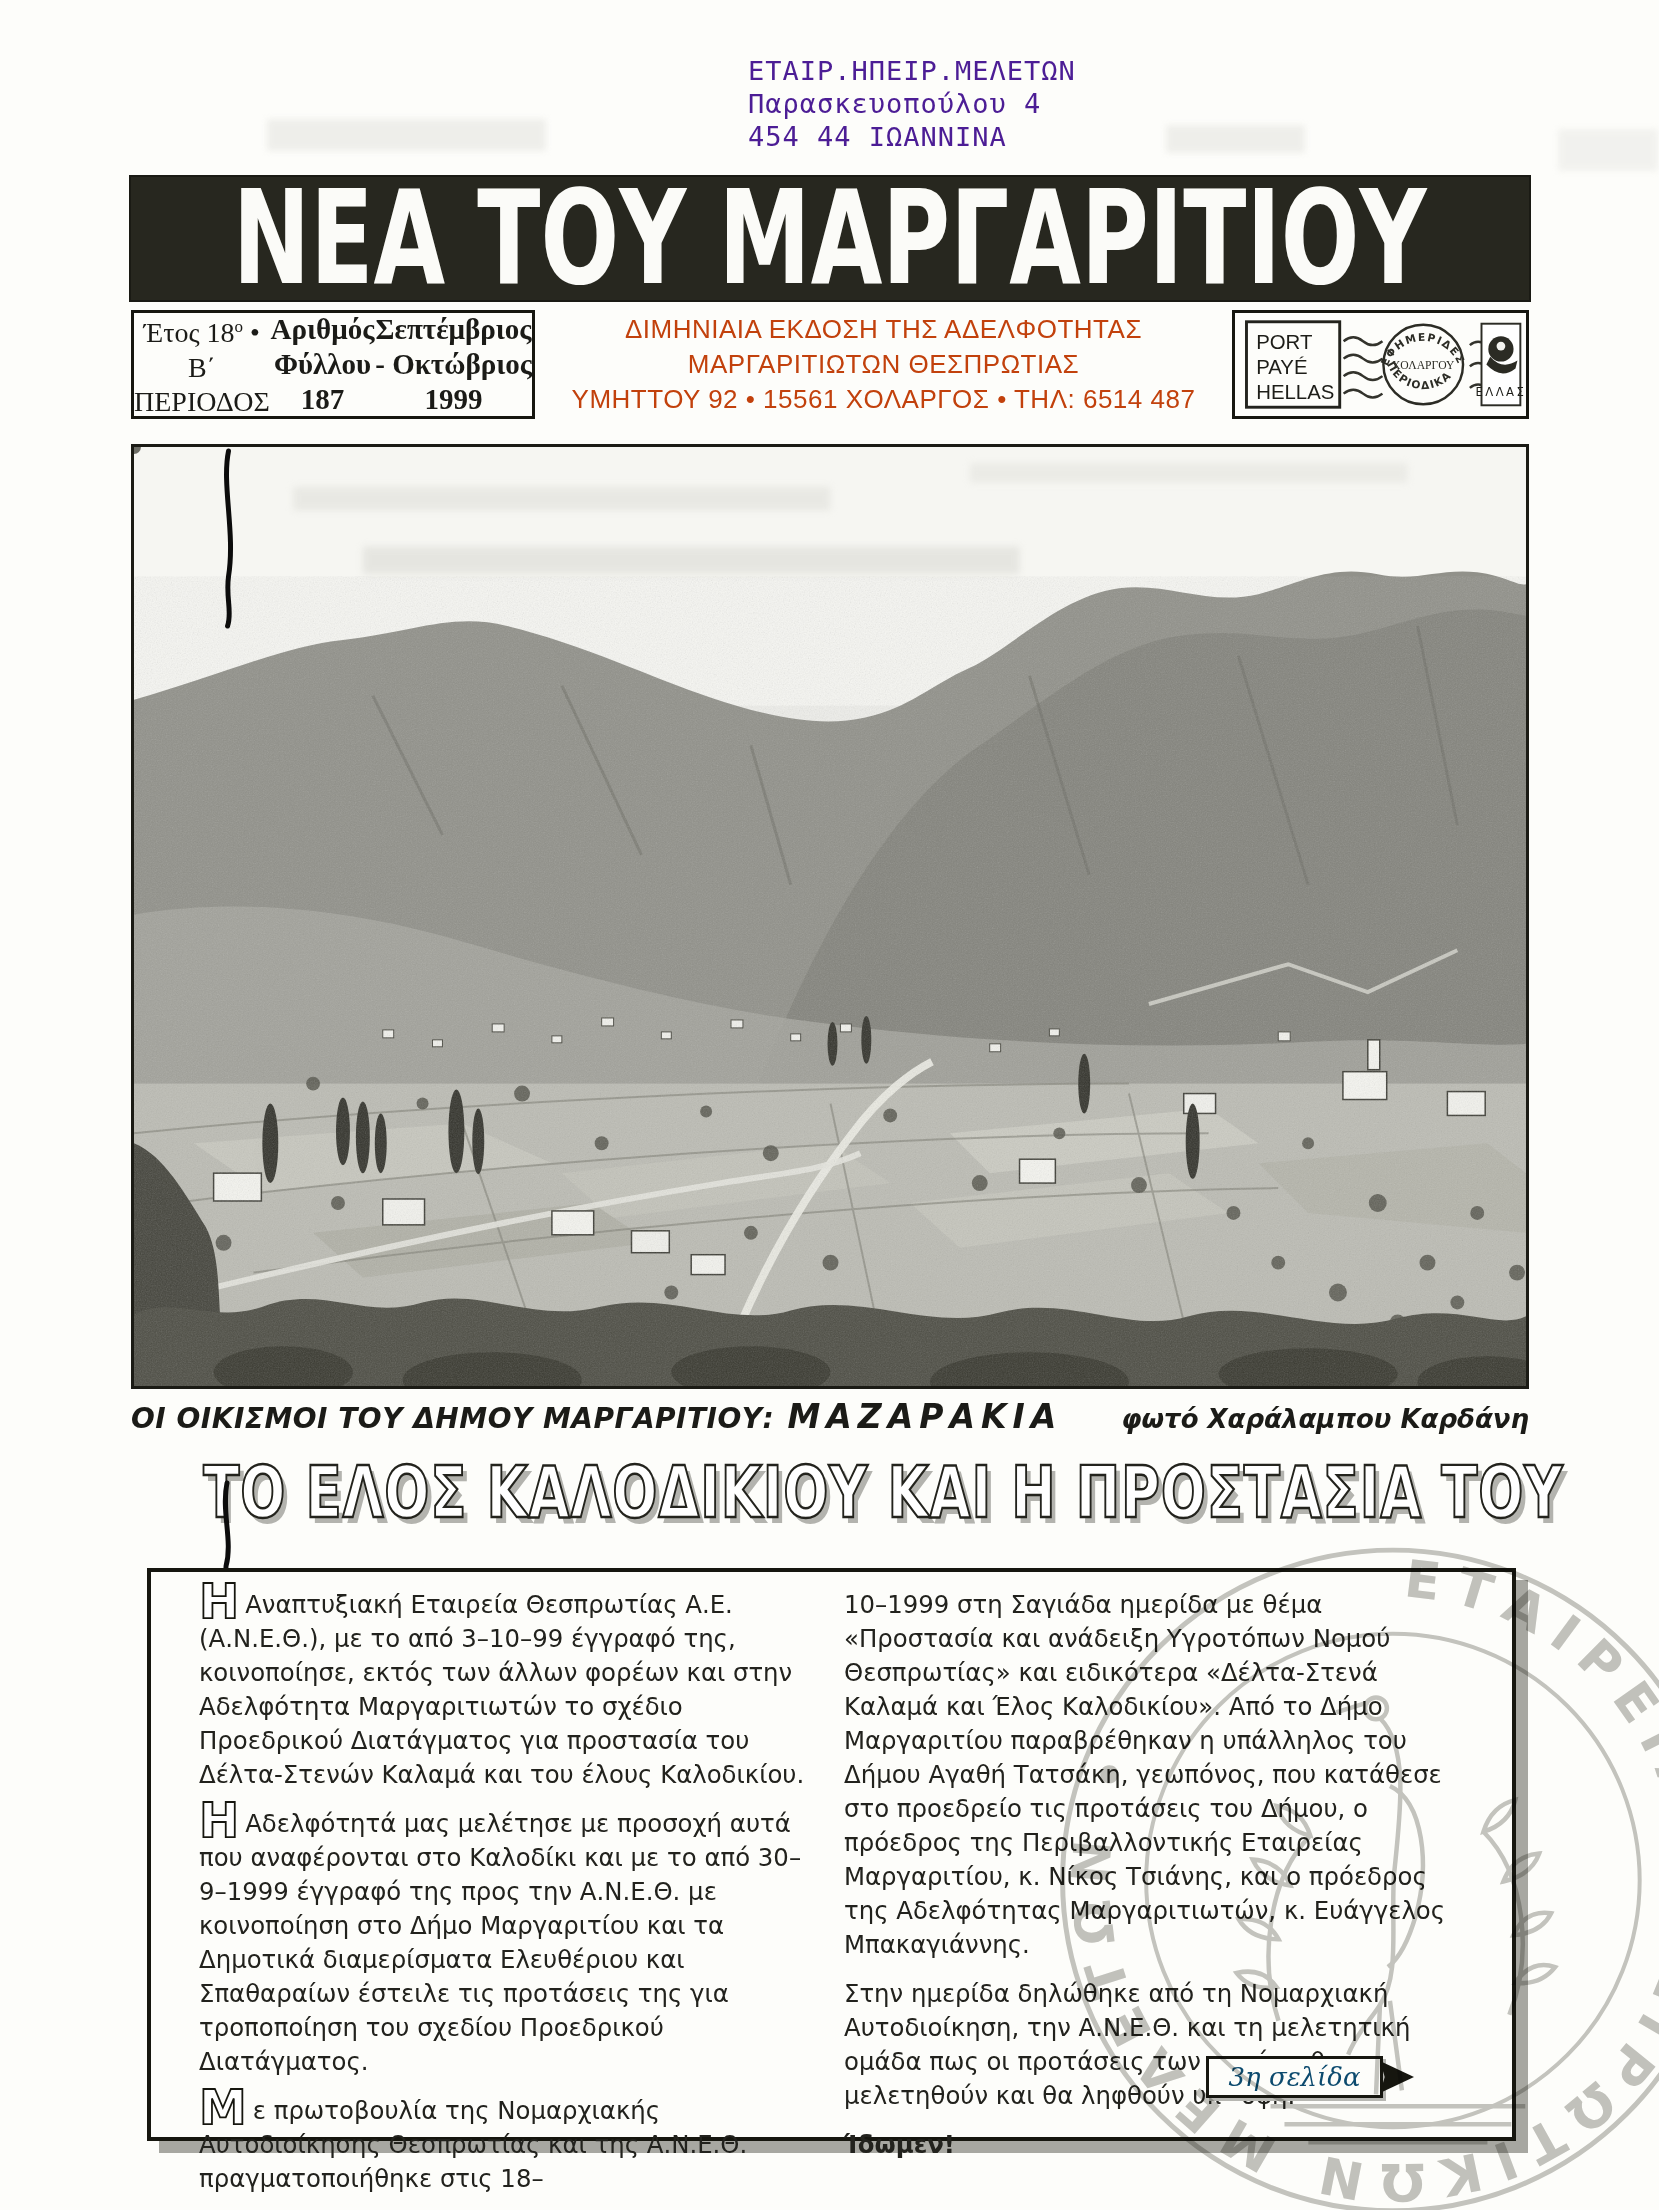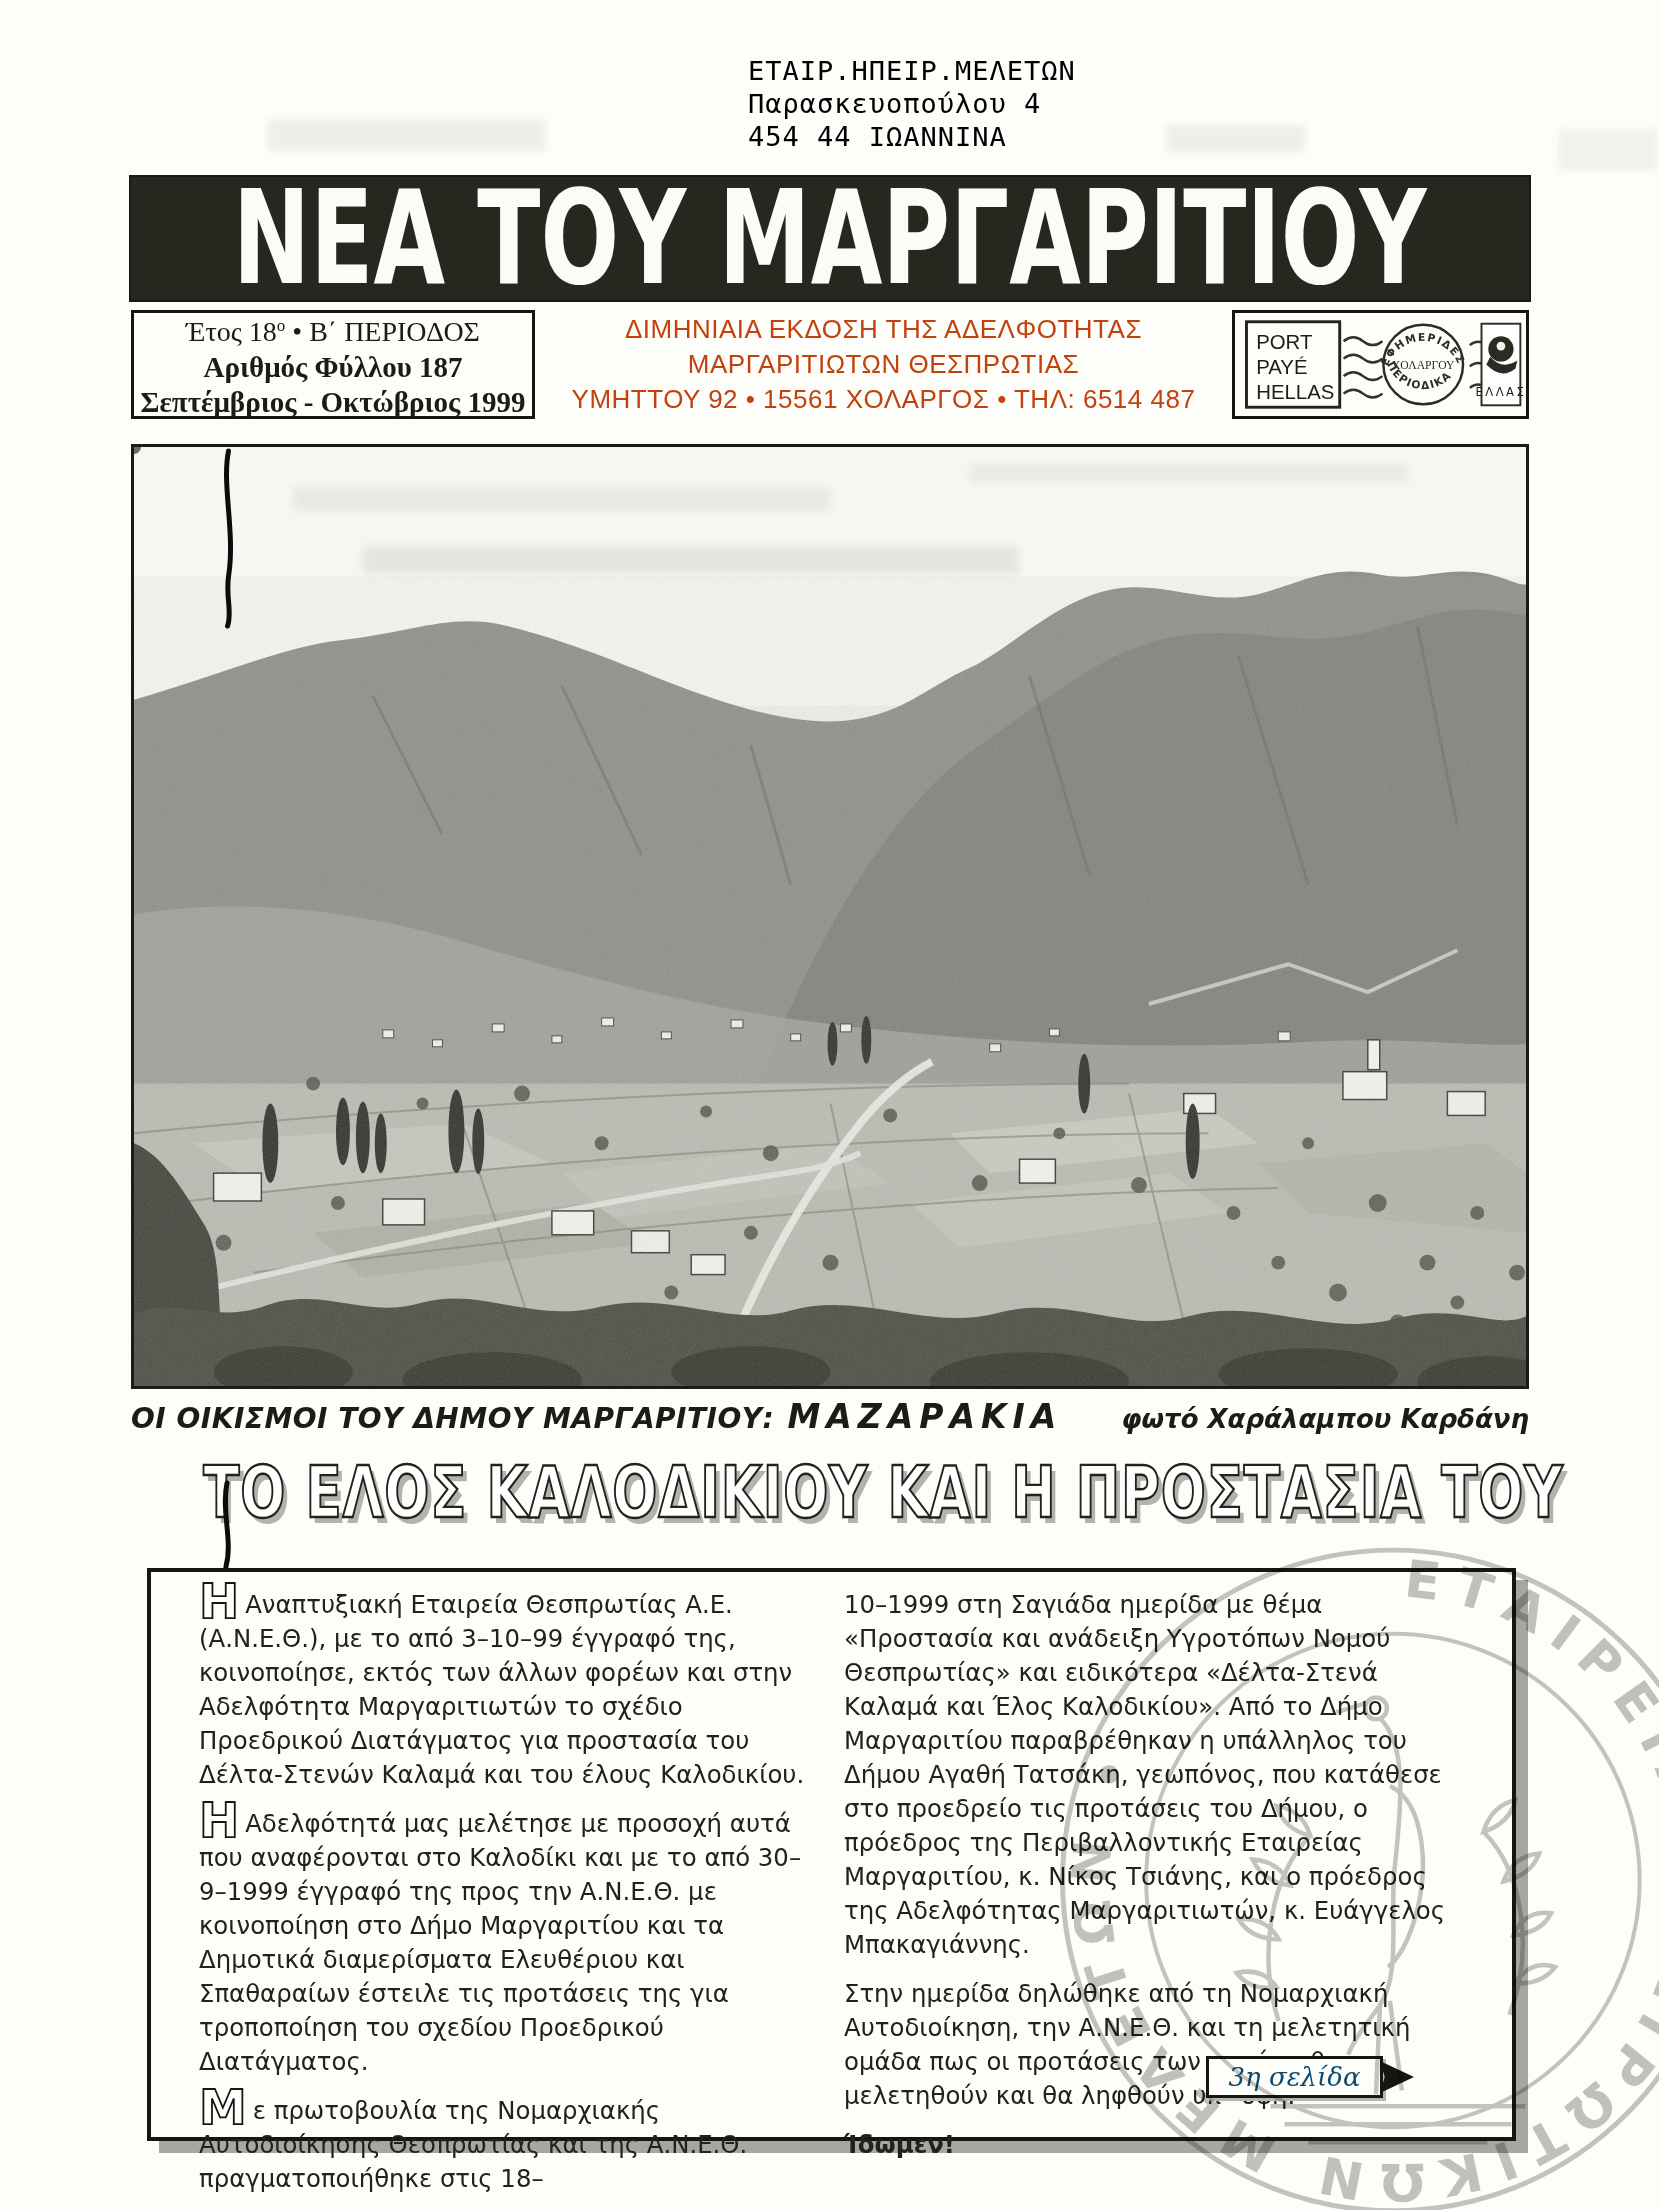--- a/index.html
+++ b/index.html
@@ -9,40 +9,40 @@
   }
   .abs{position:absolute;}
 
   
   .artifact{background:#e7e7e3;filter:blur(3px);opacity:.65;}
 
   
   .address-stamp{
     left:748px;top:54px;
     font-family:"DejaVu Sans Mono",monospace;
-    font-size:27px;line-height:33px;color:#000000;letter-spacing:1px;
+    font-size:27px;line-height:33px;color:#4c1d95;letter-spacing:1px;
   }
 
   
   .masthead{
     left:131px;top:177px;width:1398px;height:123px;
     background:#27271f;display:flex;align-items:center;justify-content:center;
     box-shadow:0 0 0 2px #1a1a14;
   }
   .masthead-title{
     font-weight:bold;font-size:147px;line-height:1;color:#fbfbf8;
     white-space:nowrap;display:inline-block;transform:scale(0.63,0.88);
     letter-spacing:0;
   }
 
   
   .info-row{left:131px;top:310px;width:1398px;height:109px;display:flex;align-items:stretch;}
   .issue-box{
     width:404px;border:3px solid #16160f;box-sizing:border-box;
-    display:flex;flex-direction:column;align-items:center;justify-content:center;
+    display:flex;flex-direction:row;align-items:center;justify-content:center;
     font-family:"Liberation Serif",serif;text-align:center;background:#fdfdfa;
   }
   .issue-line1{font-size:28px;line-height:34px;}
   .issue-line1 sup{font-size:17px;}
   .issue-line2,.issue-line3{font-weight:bold;font-size:29px;line-height:35px;}
   .publisher{
     flex:1;display:flex;flex-direction:column;align-items:center;justify-content:center;
     font-family:"Liberation Sans",sans-serif;font-size:26px;line-height:35px;
     text-align:center;letter-spacing:0.5px;color:#c2410c;
   }

